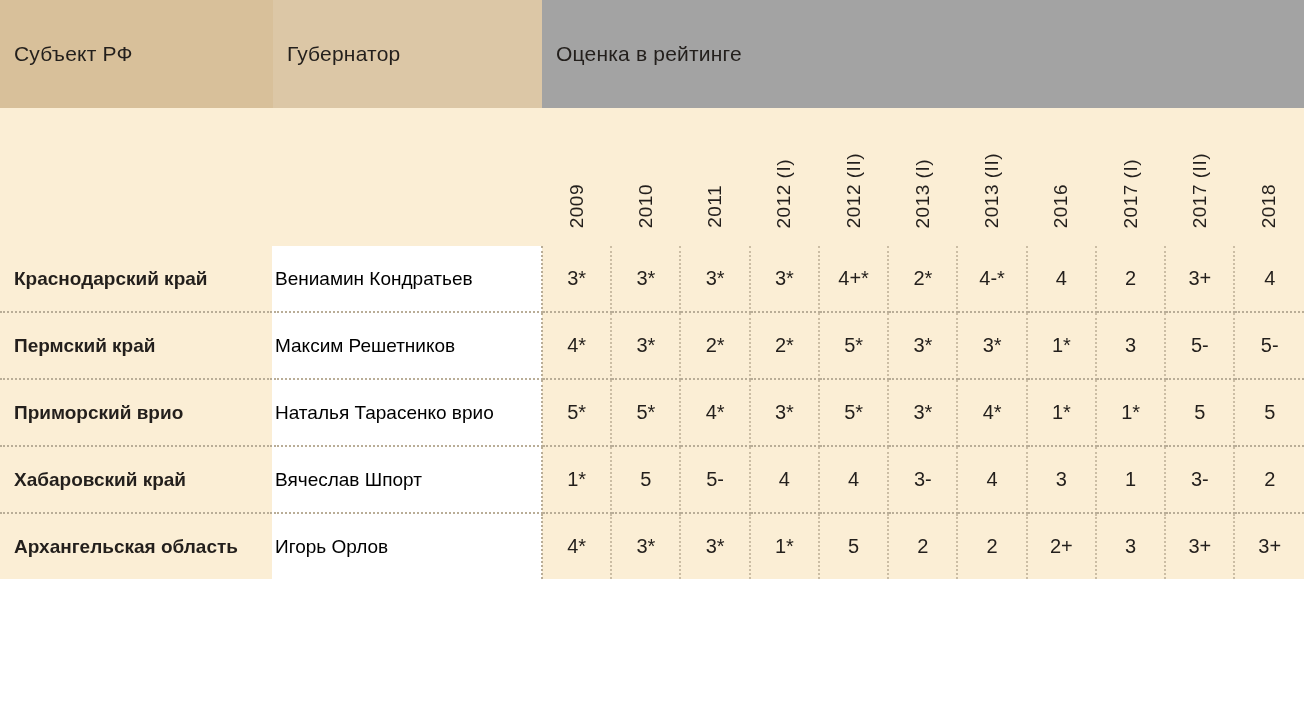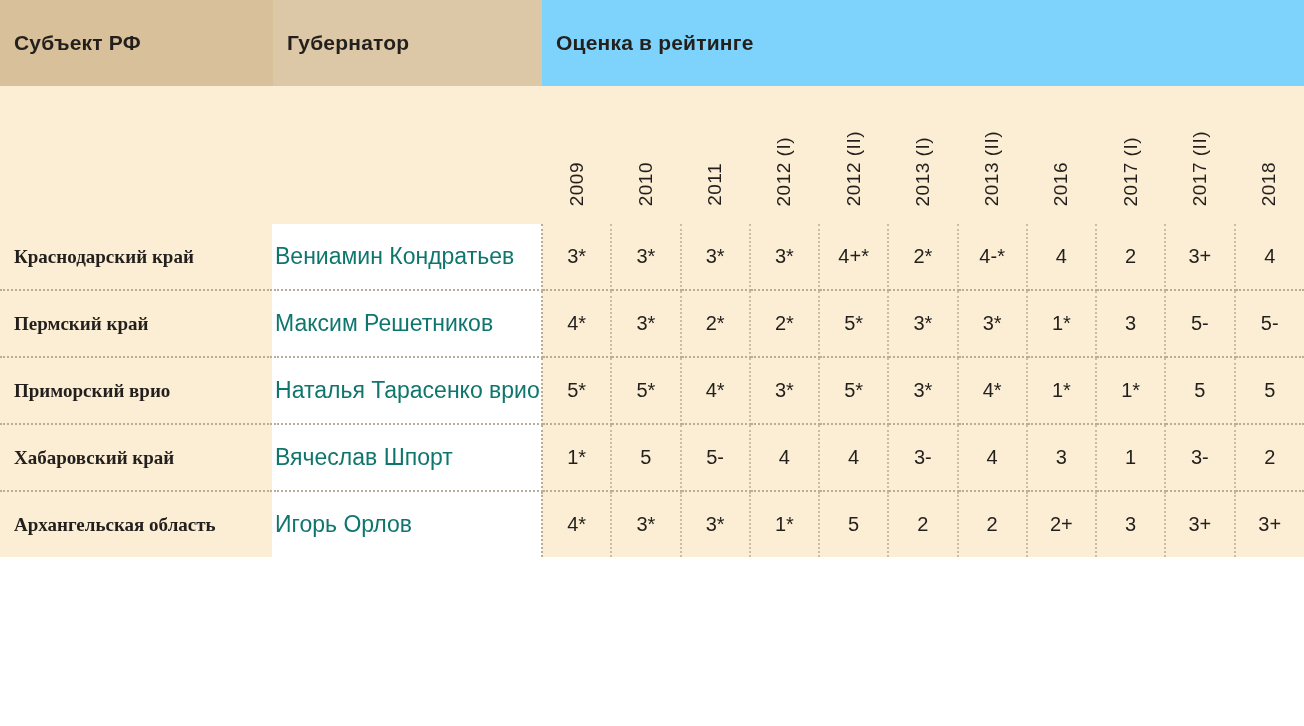--- a/index.html
+++ b/index.html
@@ -19,36 +19,36 @@
     height: 726px;
     position: relative;
   }
   table.rating {
     border-collapse: collapse;
     width: 1304px;
     table-layout: fixed;
   }
   
   .hdr-top td {
-    height: 86px;
+    height: 108px;
     vertical-align: middle;
     padding: 0 0 0 14px;
     font-size: 21px;
-    font-weight: bold;
+    font-weight: normal;
     color: #231f1c;
     letter-spacing: .2px;
   }
   .hdr-top .c-subject {
     background: #d8c09a;
   }
   .hdr-top .c-gov {
     background: #dcc7a6;
   }
   .hdr-top .c-score {
-    background: #7dd3fc;
+    background: #a3a3a3;
   }
   
   .hdr-years td {
     height: 124px;
     background: #fbeed5;
     vertical-align: bottom;
     padding: 0 0 14px 0;
     text-align: center;
   }
   .hdr-years td.c-empty-subject,
@@ -77,26 +77,25 @@
     border-bottom: none;
   }
   td.subject {
     background: #fbeed5;
     font-size: 19px;
     font-weight: bold;
     color: #231f1c;
     padding-left: 14px;
     border-right: 2px solid #ffffff;
     white-space: nowrap;
-    font-family: Liberation Serif, serif;
   }
   td.gov {
     background: #ffffff;
-    font-size: 23px;
-    color: #0f766e;
+    font-size: 19px;
+    color: #000000;
     border-right: 2px dotted #b9ad97;
     white-space: nowrap;
   }
   td.score {
     background: #fbeed5;
     font-size: 20px;
     color: #231f1c;
     text-align: center;
     border-right: 2px dotted #cbbda4;
   }

